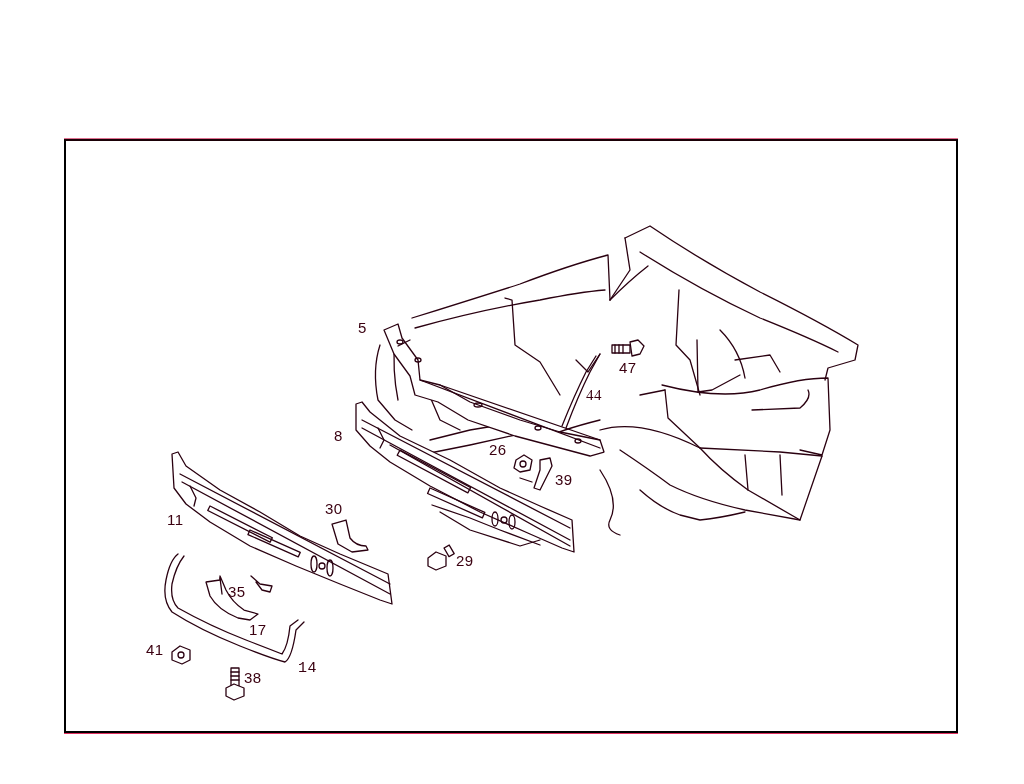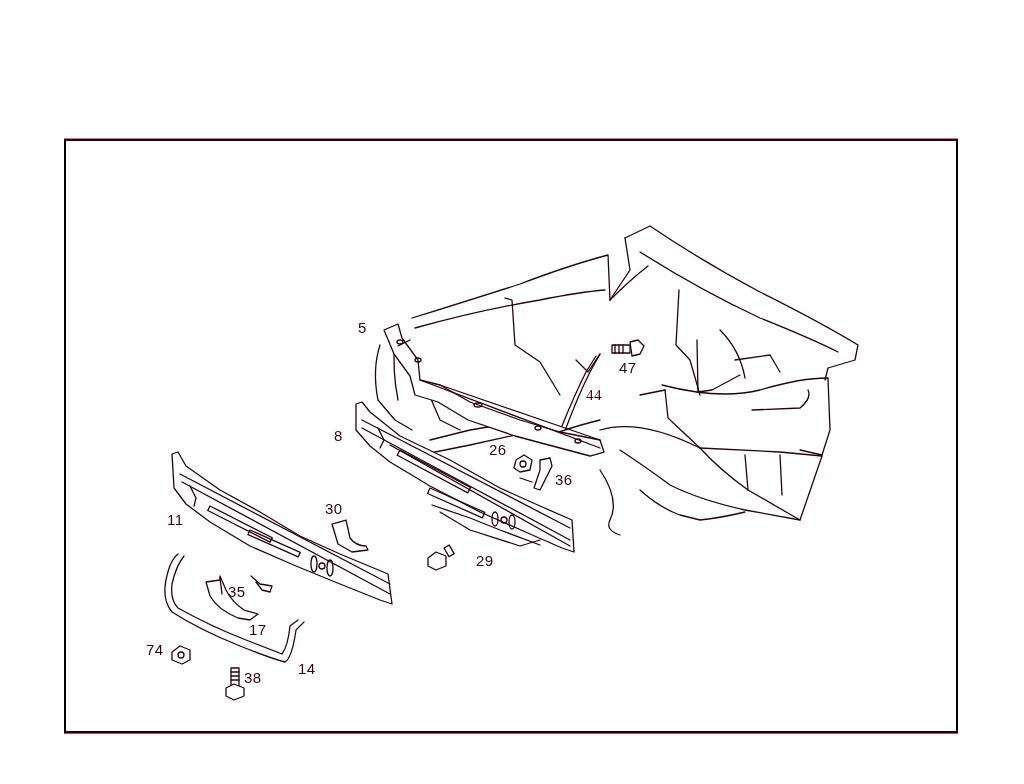--- a/index.html
+++ b/index.html
@@ -145,23 +145,23 @@
   <g>
     <rect x="231" y="668" width="8" height="18"></rect>
     <path d="M231 672 L239 672 M231 676 L239 676 M231 680 L239 680"></path>
     <polygon class="fill" points="226,688 234,684 244,688 244,696 234,700 226,696"></polygon>
   </g>
 </svg>
 
 <div class="callout" style="left:358px;top:320px;">5</div>
 <div class="callout" style="left:334px;top:428px;">8</div>
 <div class="callout" style="left:167px;top:512px;">11</div>
-<div class="callout" style="left:298px;top:661px;">14</div>
+<div class="callout" style="left:298px;top:661px;font-family:Liberation Mono, monospace;">14</div>
 <div class="callout" style="left:249px;top:622px;">17</div>
 <div class="callout" style="left:325px;top:501px;">30</div>
-<div class="callout" style="left:555px;top:472px;">36</div>
+<div class="callout" style="left:555px;top:472px;">39</div>
 <div class="callout" style="left:489px;top:442px;">26</div>
-<div class="callout" style="left:476px;top:553px;text-align:right;">29</div>
+<div class="callout" style="left:456px;top:553px;text-align:right;">29</div>
 <div class="callout" style="left:228px;top:559px;margin-top:25px;">35</div>
 <div class="callout" style="left:244px;top:670px;">38</div>
-<div class="callout" style="left:146px;top:642px;">74</div>
+<div class="callout" style="left:146px;top:642px;">41</div>
 <div class="callout" style="left:586px;top:388px;font-family:Liberation Serif, serif;">44</div>
 <div class="callout" style="left:619px;top:360px;text-align:right;">47</div>
 
 </body></html>

